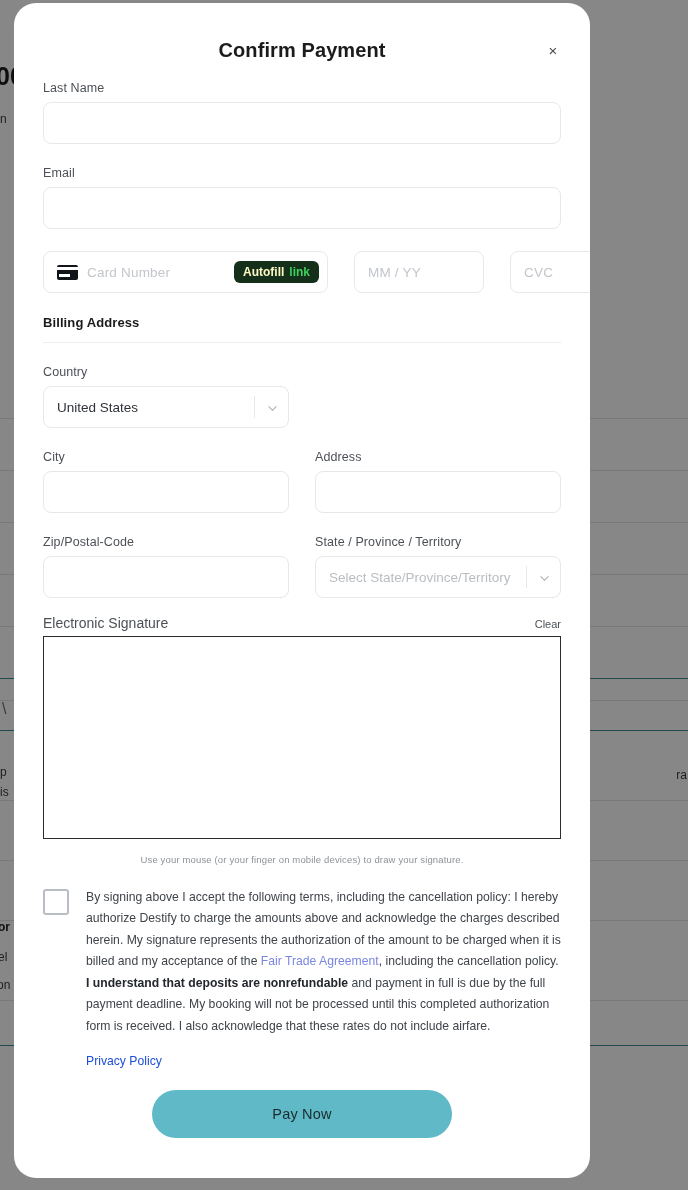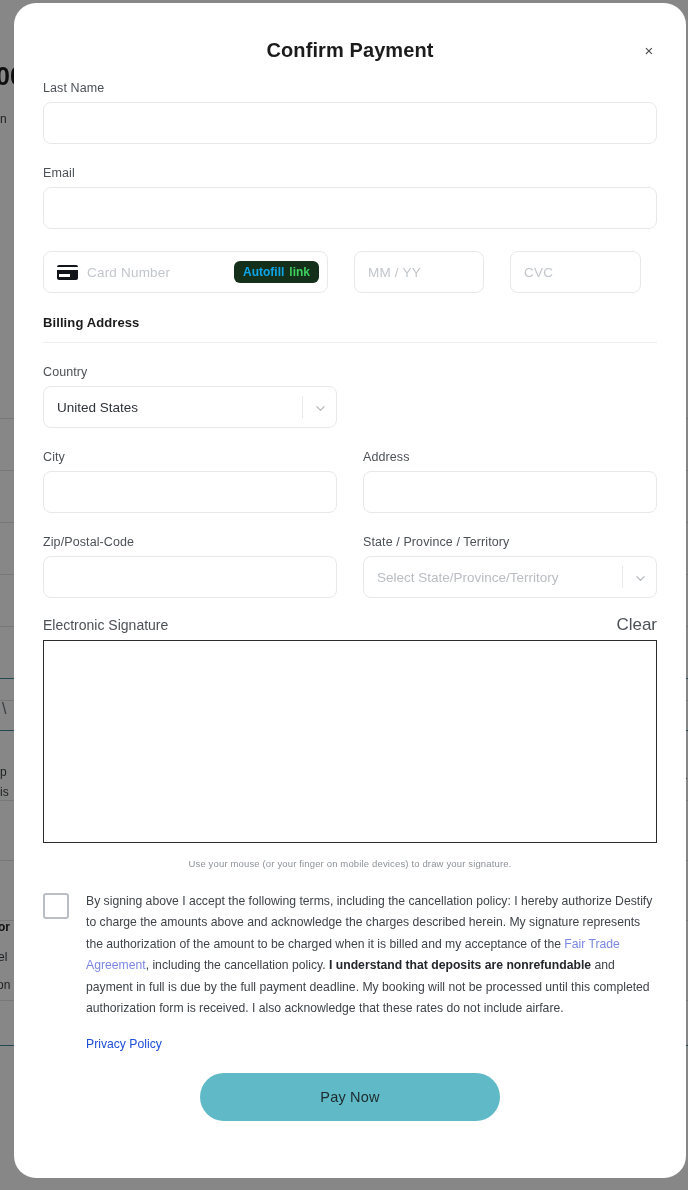--- a/index.html
+++ b/index.html
@@ -44,21 +44,21 @@
     inset: 0;
     background: rgba(0, 0, 0, 0.47);
     z-index: 5;
   }
 
   
   #modal {
     position: absolute;
     left: 14px;
     top: 3px;
-    width: 672px;
+    width: 576px;
     height: 1175px;
     background: #ffffff;
     border-radius: 22px;
     z-index: 10;
     overflow: hidden;
   }
 
   .modal-header {
     position: relative;
     height: 78px;
@@ -192,21 +192,21 @@
     background: #14301b;
     border-radius: 6px;
     padding: 4px 9px;
     font-size: 12px;
     font-weight: bold;
     display: flex;
     gap: 5px;
     align-items: center;
     cursor: pointer;
   }
-  .autofill-badge .af-white { color: #0ea5e9; }
+  .autofill-badge .af-white { color: #fef9c3; }
   .autofill-badge .af-green { color: #3ecf5c; }
 
   
   .section-title {
     font-size: 13px;
     font-weight: bold;
     color: #1b1b1b;
     letter-spacing: .1px;
   }
   .divider {
@@ -248,21 +248,21 @@
   .caret svg { display: block; }
 
   
   .sig-head {
     display: flex;
     justify-content: space-between;
     align-items: baseline;
   }
   .sig-label { font-size: 14px; color: #4c5157; }
   .sig-clear {
-    font-size: 17px;
+    font-size: 11px;
     color: #4c5157;
     cursor: pointer;
     text-align: right;
   }
   .sig-canvas {
     margin-top: 5px;
     height: 203px;
     border: 1px solid #2c2c2c;
     background: #ffffff;
     cursor: crosshair;

